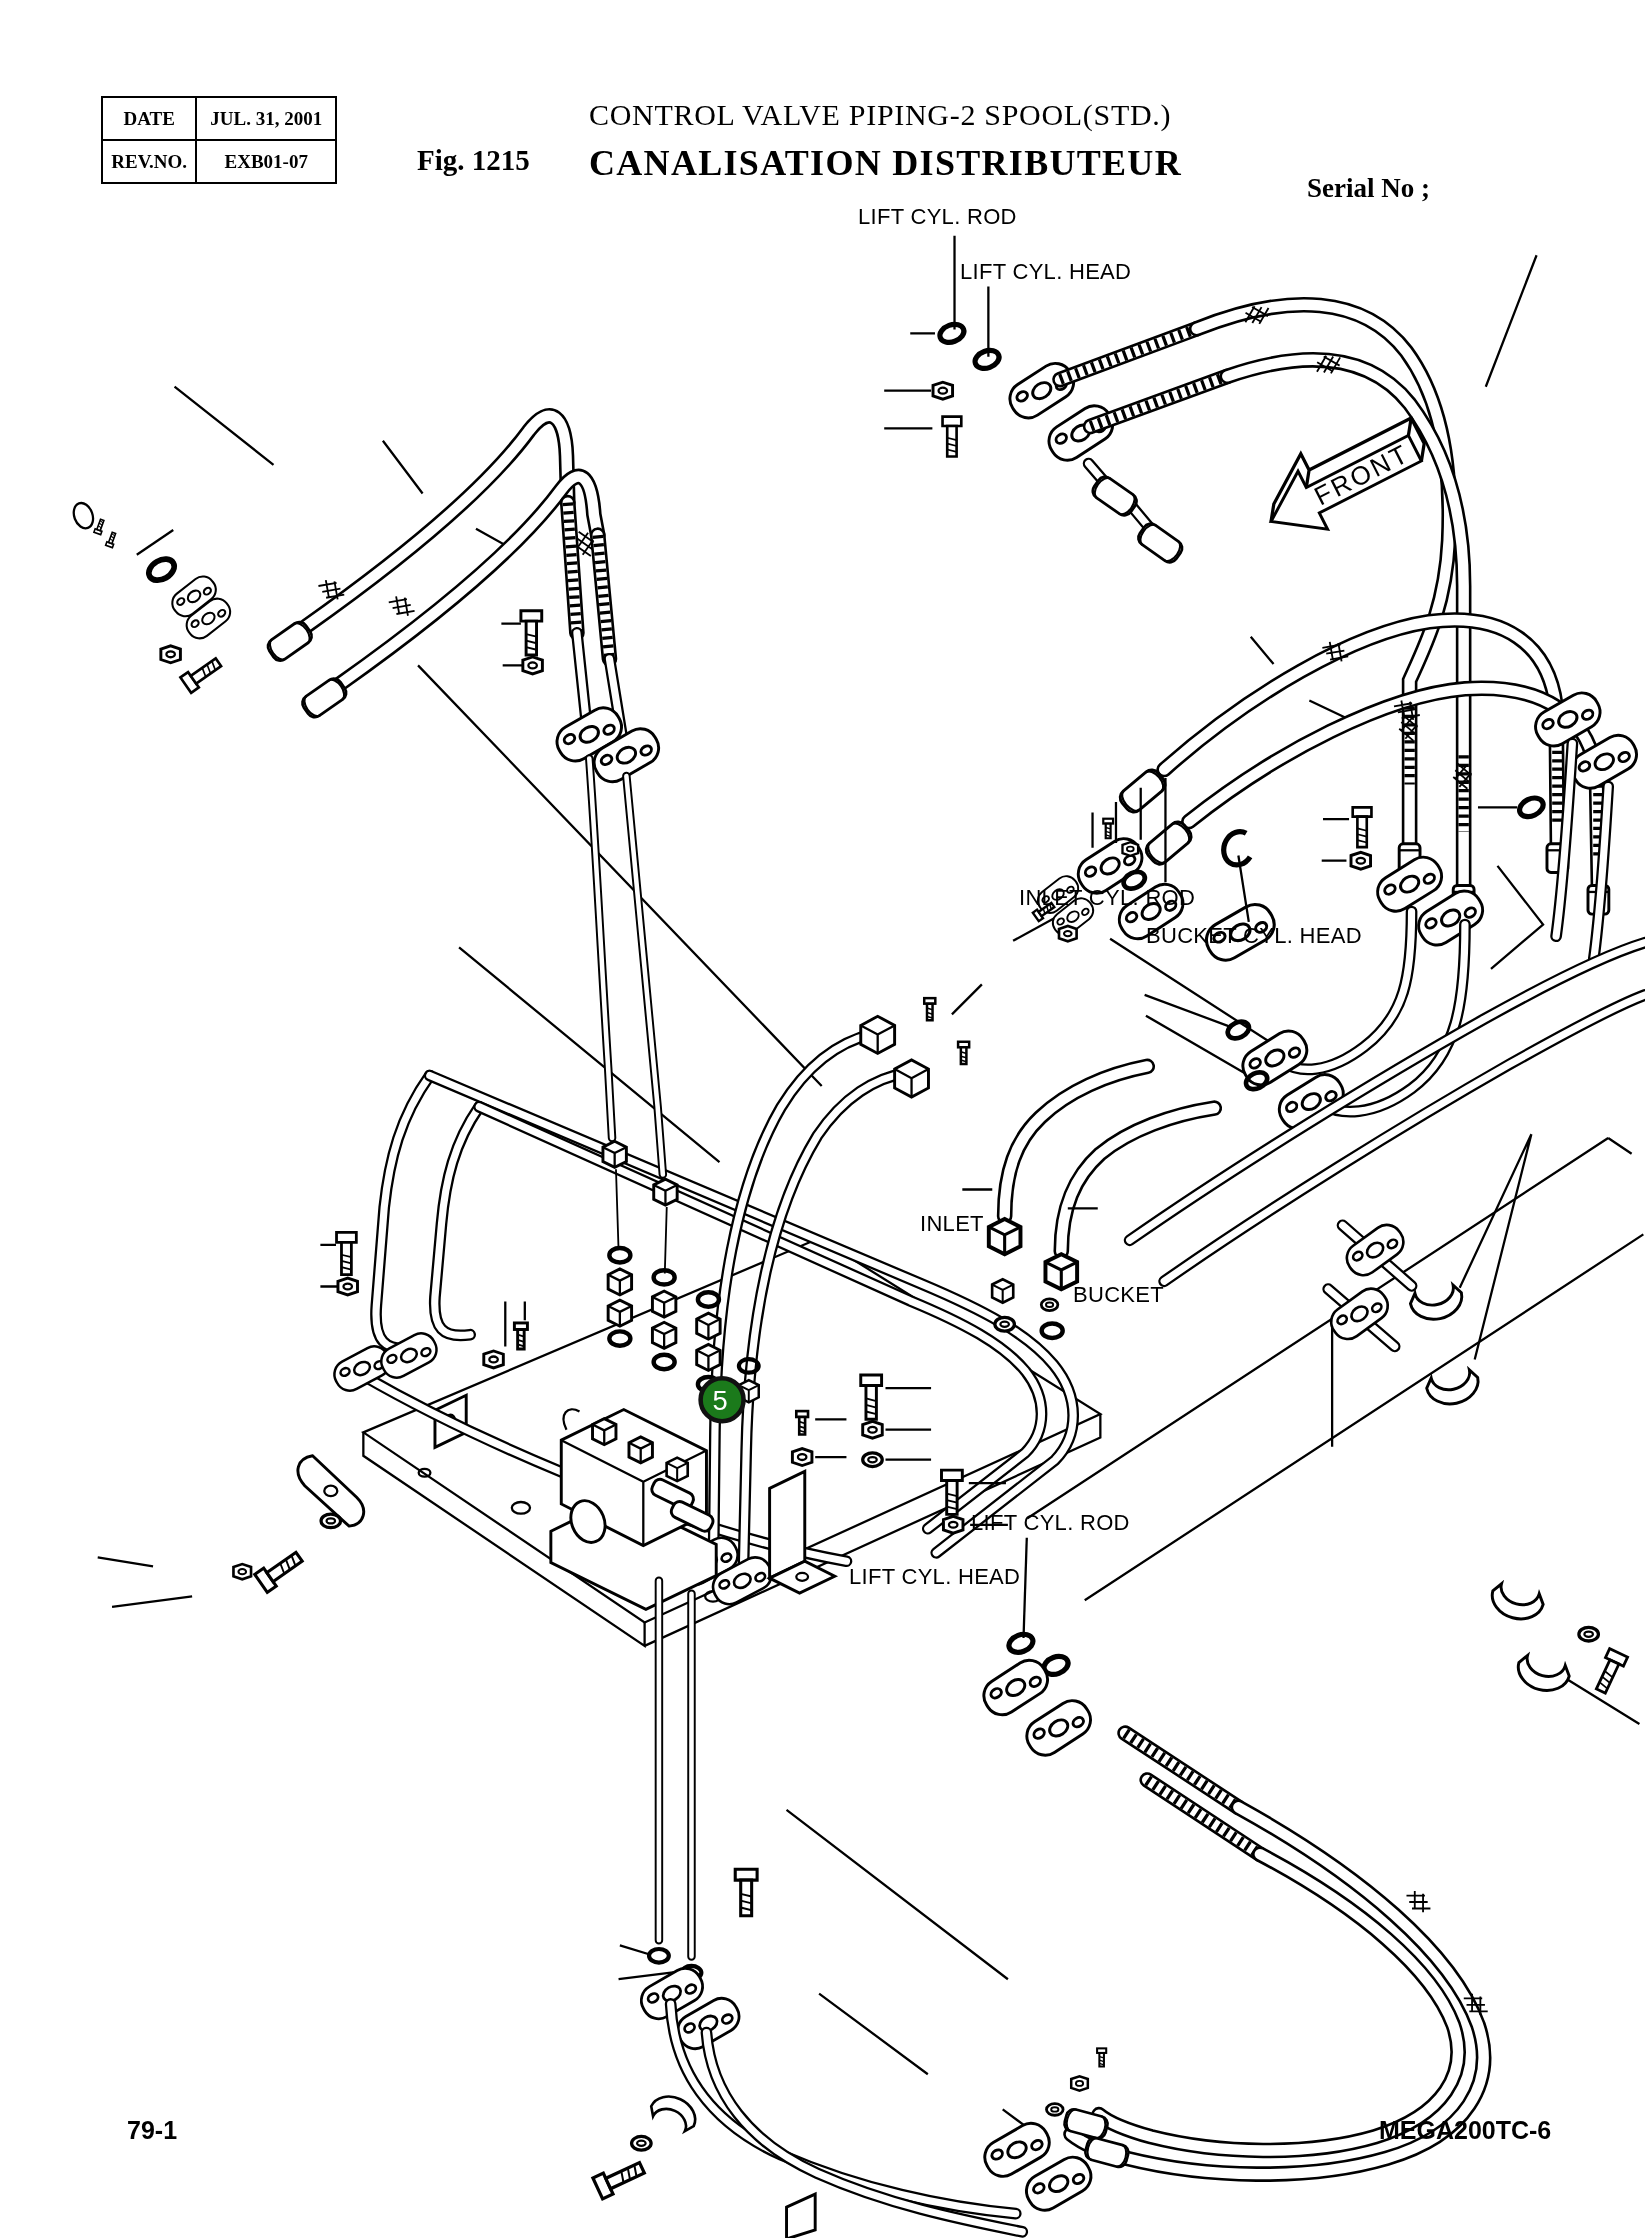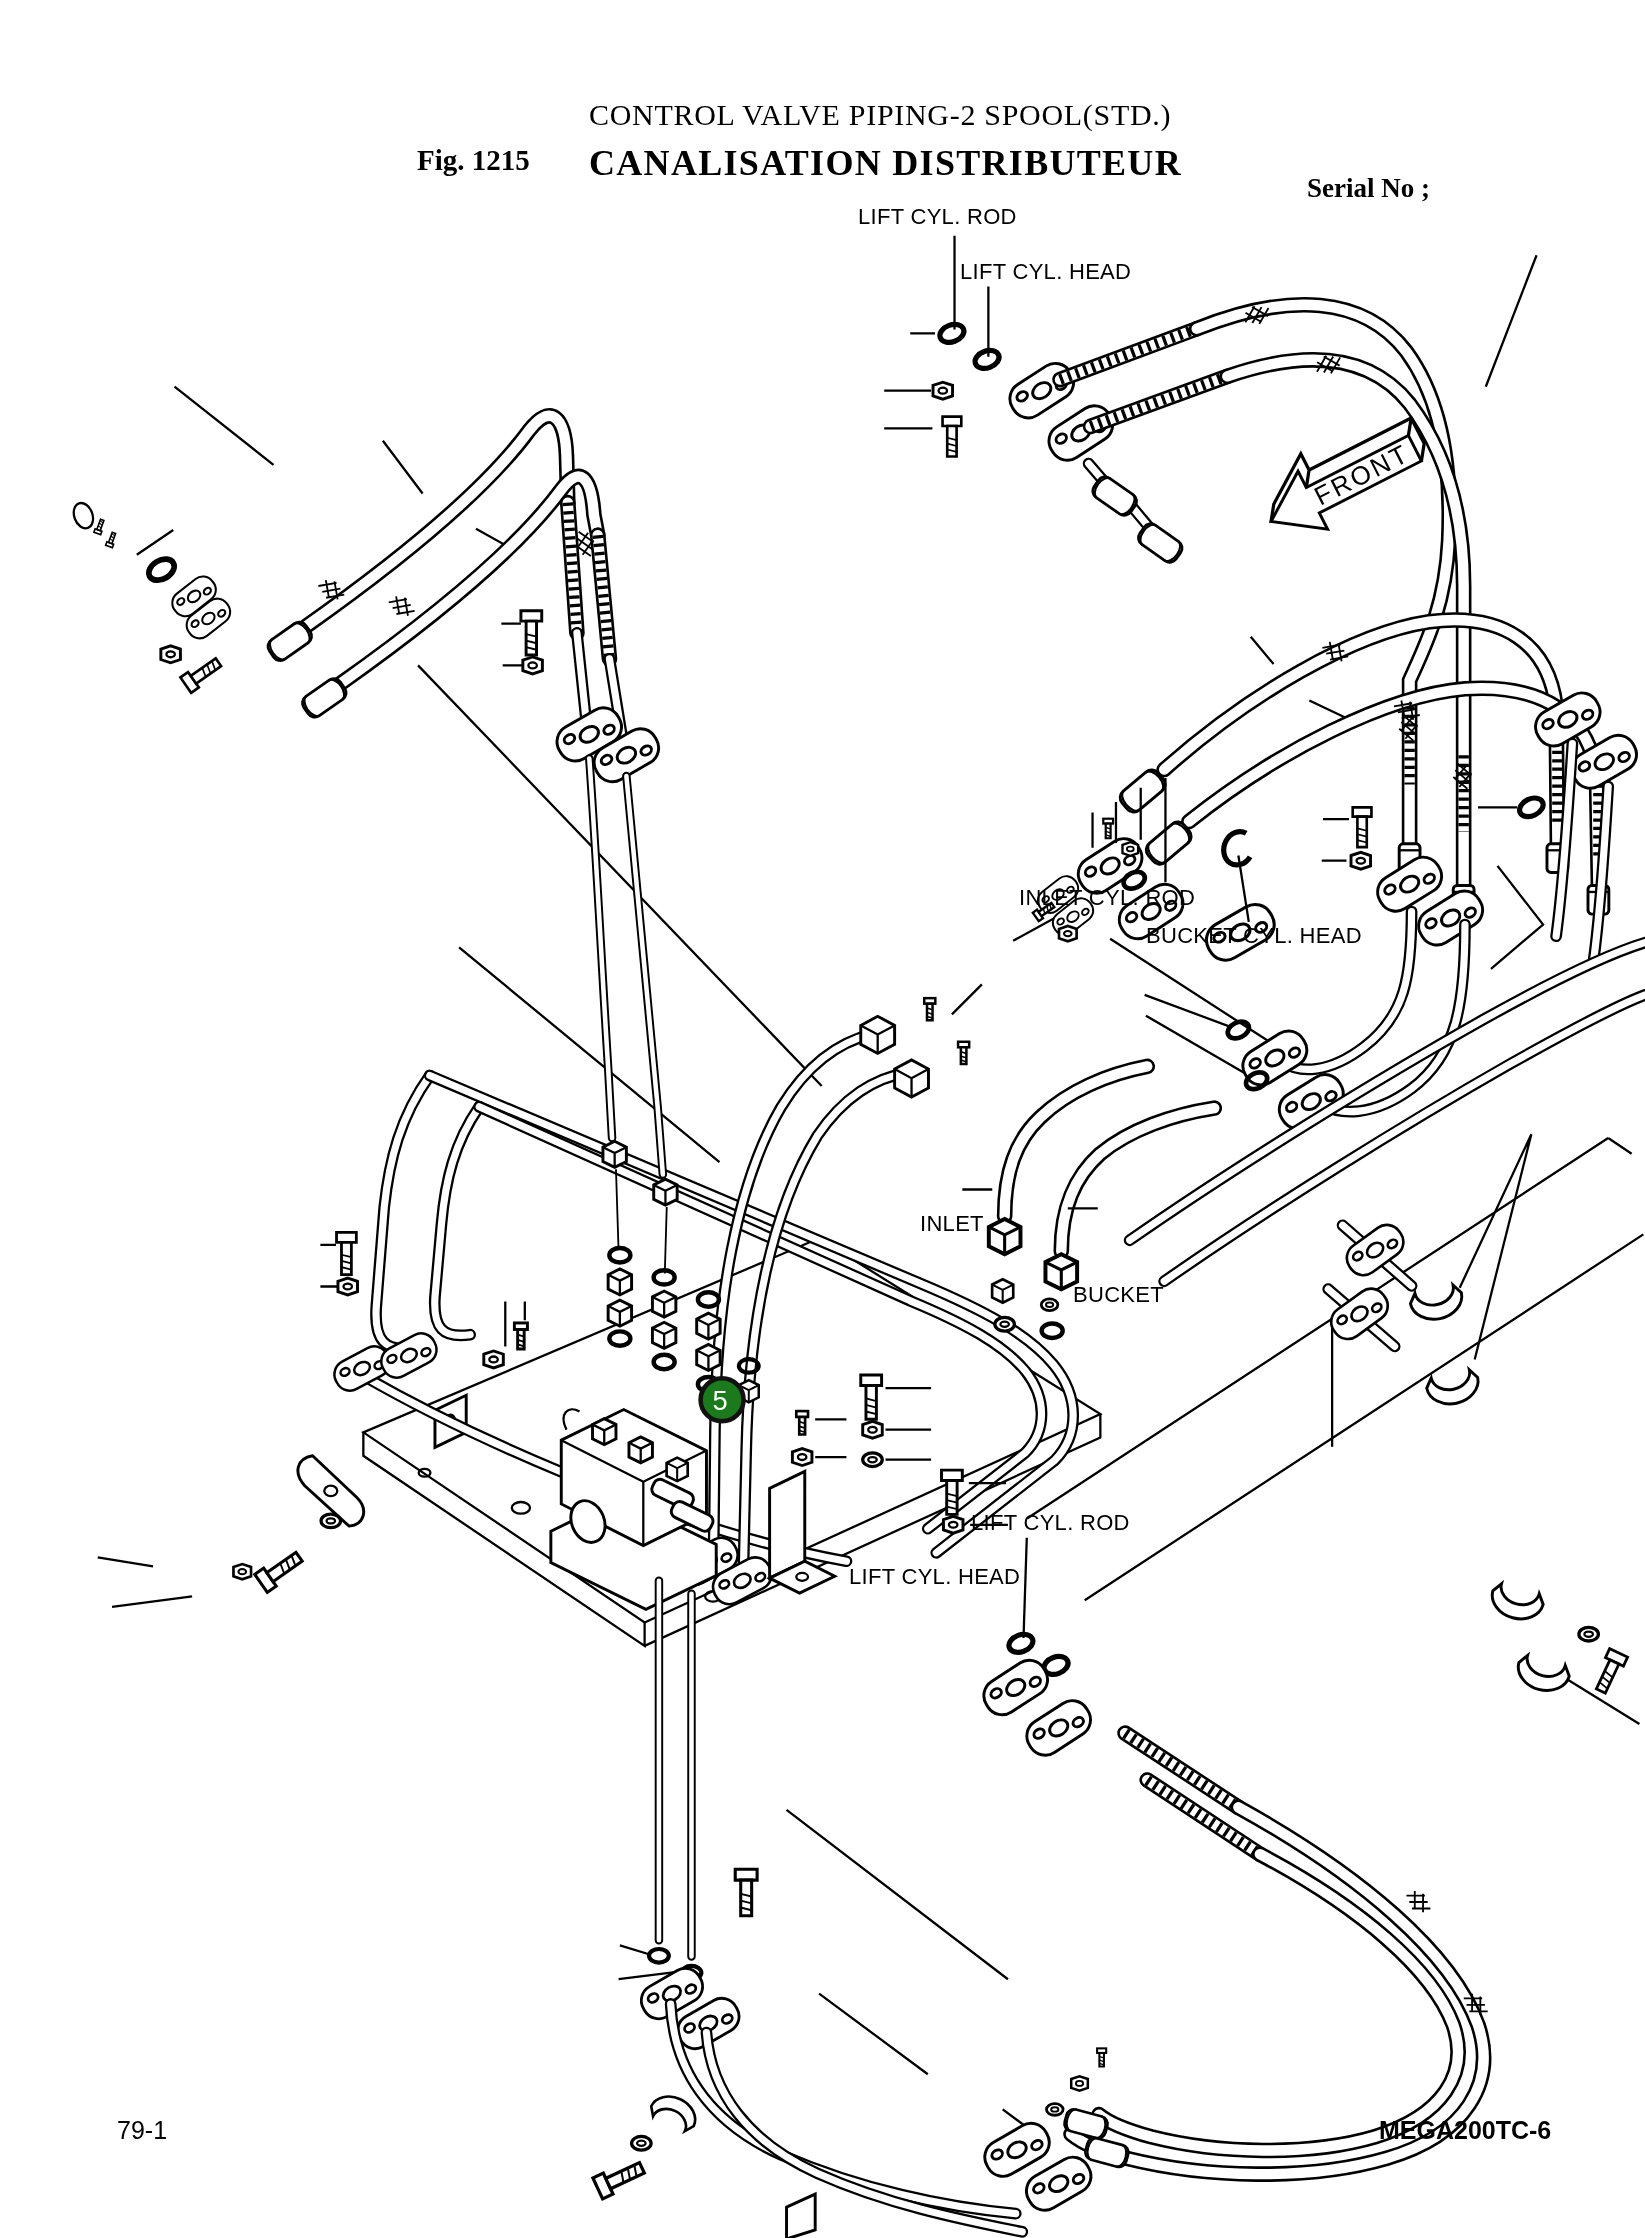--- a/index.html
+++ b/index.html
@@ -14,21 +14,21 @@
           font-weight:bold;font-size:29px;white-space:nowrap;margin-top:20px;}
   .title1{position:absolute;left:589px;top:98px;font-family:"Liberation Serif",serif;
           font-weight:normal;font-size:30px;letter-spacing:0.7px;white-space:nowrap;}
   .title2{position:absolute;left:589px;top:142px;font-family:"Liberation Serif",serif;
           font-weight:bold;font-size:36px;letter-spacing:1.3px;white-space:nowrap;}
   .serial{position:absolute;left:1307px;top:173px;font-family:"Liberation Serif",serif;
           font-weight:bold;font-size:27px;white-space:nowrap;}
   
   .dlab{position:absolute;font-size:22px;letter-spacing:0.3px;white-space:nowrap;}
   
-  .pageno{position:absolute;left:117px;top:2116px;font-size:25px;font-weight:normal;}
+  .pageno{position:absolute;left:127px;top:2116px;font-size:25px;font-weight:bold;}
   .model{position:absolute;left:1379px;top:2116px;font-size:25px;font-weight:bold;}
   
   svg{position:absolute;left:0;top:0;}
   .h1{stroke:#000;stroke-width:24;fill:none;stroke-linecap:round;}
   .h2{stroke:#fff;stroke-width:16;fill:none;stroke-linecap:round;}
   .p1{stroke:#000;stroke-width:18;fill:none;stroke-linecap:round;}
   .p2{stroke:#fff;stroke-width:11;fill:none;stroke-linecap:round;}
   .t1{stroke:#000;stroke-width:13;fill:none;stroke-linecap:round;}
   .t2{stroke:#fff;stroke-width:7;fill:none;stroke-linecap:round;}
   .coil{stroke:#000;stroke-width:16;fill:none;stroke-dasharray:5 8;}
@@ -403,20 +403,32 @@
       <path class="ln2" d="M-130,0 L-114,-22 L-42,-72 L-42,-44 L134,-44 L134,0 L118,22 M-42,-44 L-58,-22 M134,-44 L118,-22"></path>
       <text class="fronttext" x="-52" y="13">FRONT</text>
     </g>
 
     <g>
       <circle cx="1109" cy="2150" r="33" stroke="#111" stroke-width="7" fill="#1b7a1b"></circle>
       <text class="badgenum" x="1106" y="2165">5</text>
     </g>
   </svg>
 
+  <table id="revtable">
+    <tbody>
+        <tr>
+      <td style="width:82px">DATE</td>
+      <td>JUL. 31, 2001</td>
+    </tr>
+    <tr>
+      <td>REV.NO.</td>
+      <td>EXB01-07</td>
+    </tr>
+  </tbody>
+    </table>
   <div class="figlab">Fig. 1215</div>
   <div class="title1">CONTROL VALVE PIPING-2 SPOOL(STD.)</div>
   <div class="title2">CANALISATION DISTRIBUTEUR</div>
   <div class="serial">Serial No ;</div>
 
   <div class="dlab" style="left:858px;top:204px">LIFT CYL. ROD</div>
   <div class="dlab" style="left:960px;top:259px">LIFT CYL. HEAD</div>
   <div class="dlab" style="left:1019px;top:885px">INLET CYL. ROD</div>
   <div class="dlab" style="left:1146px;top:923px">BUCKET CYL. HEAD</div>
   <div class="dlab" style="left:920px;top:1211px">INLET</div>

